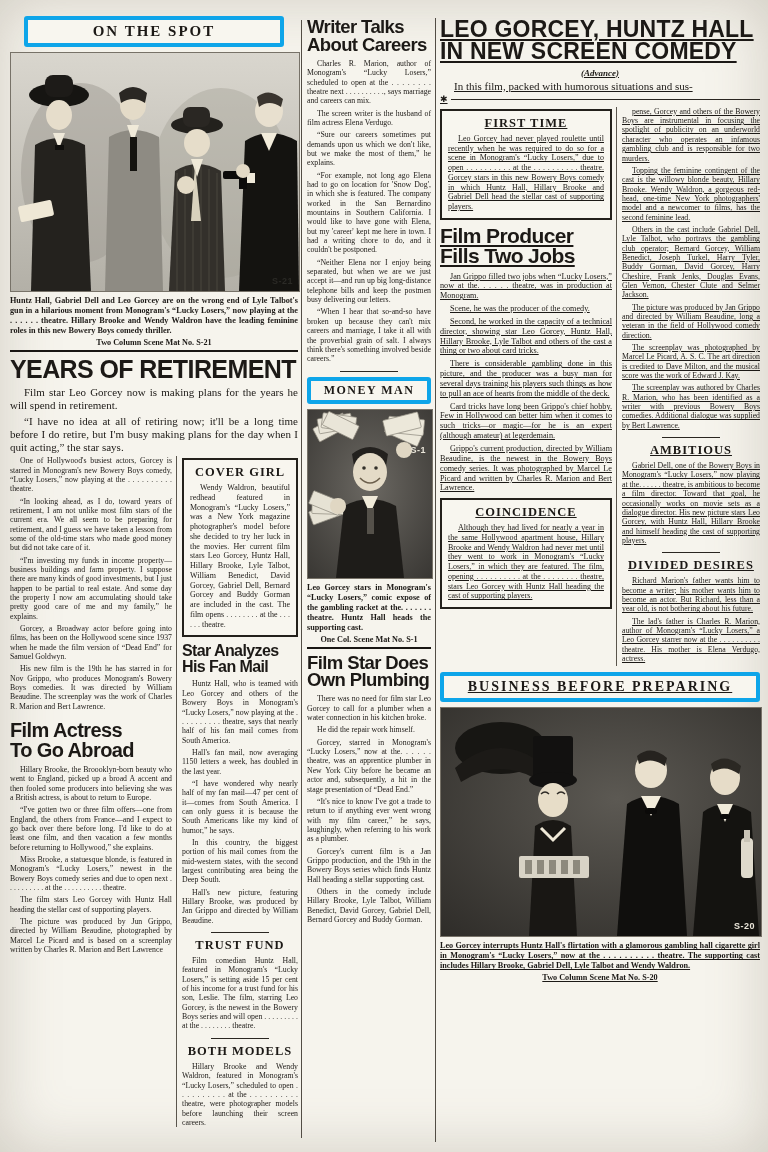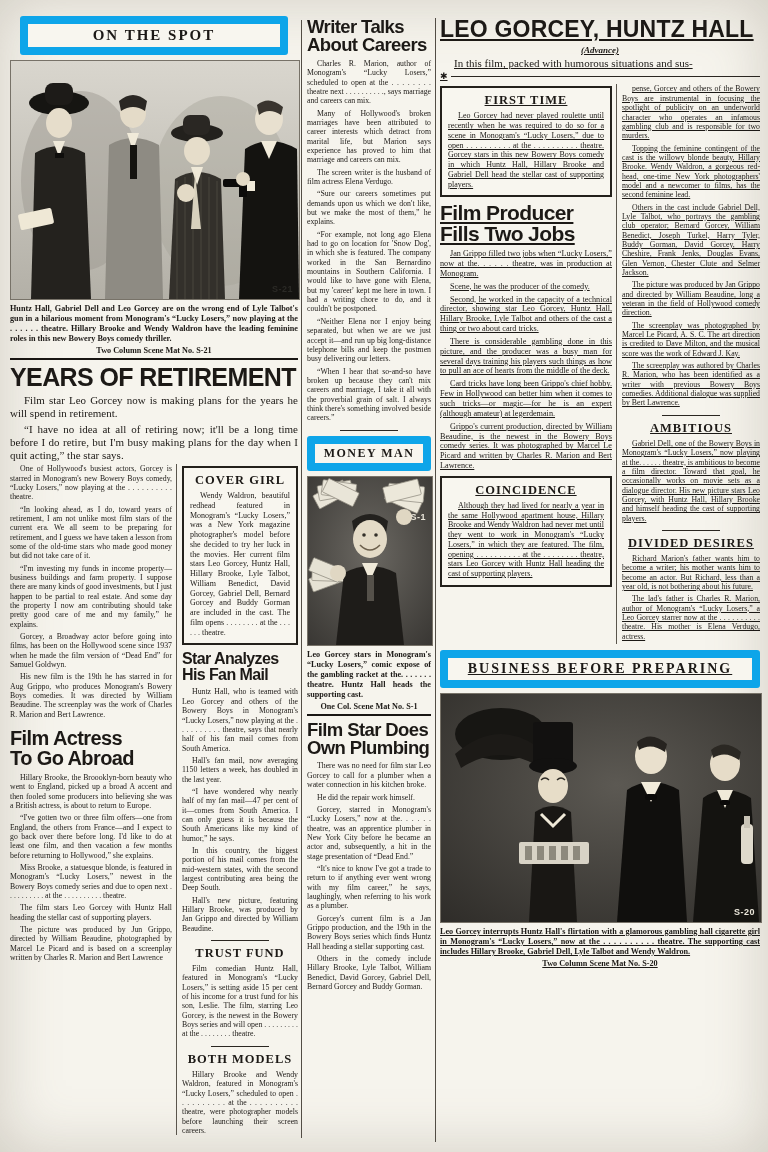--- a/index.html
+++ b/index.html
@@ -7,21 +7,21 @@
         color:#1c1916;box-shadow:inset 0 0 60px rgba(115,105,85,.28);
         font-family:"Liberation Serif",serif;}
   .vrule{position:absolute;width:1px;background:#524d45;}
 
   
   .col-left{position:absolute;left:10px;top:16px;width:288px;}
   .col-mid{position:absolute;left:307px;top:16px;width:124px;}
   .col-right{position:absolute;left:440px;top:16px;width:320px;text-decoration:underline;}
 
   
-  .box-head{border:8px solid #0ea5e9;border-radius:3px;text-align:center;
+  .box-head{border:4px solid #0ea5e9;border-radius:3px;text-align:center;
             font-family:"Liberation Serif",serif;font-weight:bold;letter-spacing:2px;
             padding:3px 2px;font-size:15px;background:#f8f6ef;}
   .box-head.small{font-size:12px;letter-spacing:1.5px;padding:2px;}
 
   
   .photo{position:relative;width:100%;margin:5px 0 4px;border:1px solid #777268;line-height:0;}
   .photo svg{width:100%;height:100%;display:block;}
   .photo-label{position:absolute;right:6px;bottom:5px;font-family:"Liberation Sans",sans-serif;
                font-size:9px;font-weight:bold;line-height:1;letter-spacing:.5px;}
   .label-dark{color:#2b2a26;} .label-light{color:#eae6da;}
@@ -126,23 +126,23 @@
     <div class="bodytext lead">
         <p class="para">Film star Leo Gorcey now is making plans for the years he will spend in retirement.</p>
         <p class="para">“I have no idea at all of retiring now; it'll be a long time before I do retire, but I'm busy making plans for the day when I quit acting,” the star says.</p>
       </div>
 
     <div class="subcols">
       <div style="width:162px;flex:none;">
         <div class="bodytext t78">
             <p class="para">One of Hollywood's busiest actors, Gorcey is starred in Monogram's new Bowery Boys comedy, “Lucky Losers,” now playing at the . . . . . . . . . . theatre.</p>
             <p class="para">“In looking ahead, as I do, toward years of retirement, I am not unlike most film stars of the current era. We all seem to be preparing for retirement, and I guess we have taken a lesson from some of the old-time stars who made good money but did not take care of it.</p>
-            <p class="para">“I'm investing my funds in income property—business buildings and farm property. I suppose there are many kinds of good investments, but I just happen to be partial to real estate. And some day the property I now am contributing should take pretty good care of me and my family,” he explains.</p>
+            <p class="para">“I'm investing my funds in income property—business buildings and farm property. I suppose there are many kinds of good investments, but I just happen to be partial to real estate. And some day the property I now am accumulating should take pretty good care of me and my family,” he explains.</p>
             <p class="para">Gorcey, a Broadway actor before going into films, has been on the Hollywood scene since 1937 when he made the film version of “Dead End” for Samuel Goldwyn.</p>
-            <p class="para">His new film is the 19th he has starred in for Aug Grippo, who produces Monogram's Bowery Boys comedies. It was directed by William Beaudine. The screenplay was the work of Charles R. Marion and Bert Lawrence.</p>
+            <p class="para">His new film is the 19th he has starred in for Nov Grippo, who produces Monogram's Bowery Boys comedies. It was directed by William Beaudine. The screenplay was the work of Charles R. Marion and Bert Lawrence.</p>
           </div>
         <div class="headline hl-20" style="margin-top:10px;">
           <span>Film Actress</span>
           <span>To Go Abroad</span>
         </div>
         <div class="bodytext t78">
             <p class="para">Hillary Brooke, the Broooklyn-born beauty who went to England, picked up a broad A accent and then fooled some producers into believing she was a British actress, is about to return to Europe.</p>
             <p class="para">“I've gotten two or three film offers—one from England, the others from France—and I expect to go back over there before long. I'd like to do at least one film, and then vacation a few months before returning to Hollywood,” she explains.</p>
             <p class="para">Miss Brooke, a statuesque blonde, is featured in Monogram's “Lucky Losers,” newest in the Bowery Boys comedy series and due to open next . . . . . . . . . . at the . . . . . . . . . . theatre.</p>
             <p class="para">The film stars Leo Gorcey with Huntz Hall heading the stellar cast of supporting players.</p>
@@ -176,21 +176,20 @@
     </div>
   </div>
 
   <div class="col-mid">
     <div class="headline hl-18">
       <span>Writer Talks</span>
       <span>About Careers</span>
     </div>
     <div class="bodytext t78">
         <p class="para">Charles R. Marion, author of Monogram's “Lucky Losers,” scheduled to open at the . . . . . . . . theatre next . . . . . . . . . ., says marriage and careers can mix.</p>
-        <p class="para">Many of Hollywood's broken marriages have been attributed to career interests which detract from marital life, but Marion says experience has proved to him that marriage and careers can mix.</p>
         <p class="para">The screen writer is the husband of film actress Elena Verdugo.</p>
         <p class="para">“Sure our careers sometimes put demands upon us which we don't like, but we make the most of them,” he explains.</p>
         <p class="para">“For example, not long ago Elena had to go on location for 'Snow Dog', in which she is featured. The company worked in the San Bernardino mountains in Southern California. I would like to have gone with Elena, but my 'career' kept me here in town. I had a writing chore to do, and it couldn't be postponed.</p>
         <p class="para">“Neither Elena nor I enjoy being separated, but when we are we just accept it—and run up big long-distance telephone bills and keep the postmen busy delivering our letters.</p>
         <p class="para">“When I hear that so-and-so have broken up because they can't mix careers and marriage, I take it all with the proverbial grain of salt. I always think there's something involved beside careers.”</p>
       </div>
 
     <hr class="sep">
     <div class="box-head small">MONEY MAN</div>
 
@@ -251,20 +250,21 @@
         <p class="para">Gorcey, starred in Monogram's “Lucky Losers,” now at the. . . . . . theatre, was an apprentice plumber in New York City before he became an actor and, subsequently, a hit in the stage presentation of “Dead End.”</p>
         <p class="para">“It's nice to know I've got a trade to return to if anything ever went wrong with my film career,” he says, laughingly, when referring to his work as a plumber.</p>
         <p class="para">Gorcey's current film is a Jan Grippo production, and the 19th in the Bowery Boys series which finds Huntz Hall heading a stellar supporting cast.</p>
         <p class="para">Others in the comedy include Hillary Brooke, Lyle Talbot, William Benedict, David Gorcey, Gabriel Dell, Bernard Gorcey and Buddy Gorman.</p>
       </div>
   </div>
 
   <div class="col-right">
     <div class="headline hl-23">
       <span>LEO GORCEY, HUNTZ HALL</span>
+      <span>IN NEW SCREEN COMEDY</span>
     </div>
     <div class="advance">(Advance)</div>
     <div class="bodytext lead">
         <p class="para">In this film, packed with humorous situations and sus-</p>
       </div>
     <div class="conn">
       <span class="star">✱</span>
       <span class="line"></span>
     </div>
 

